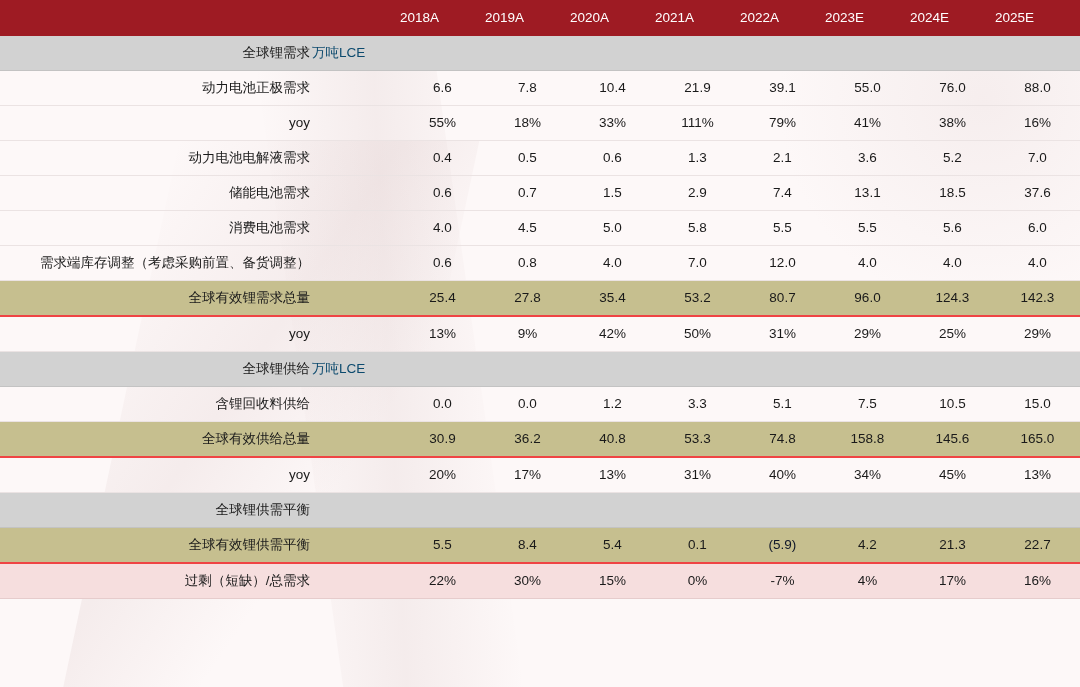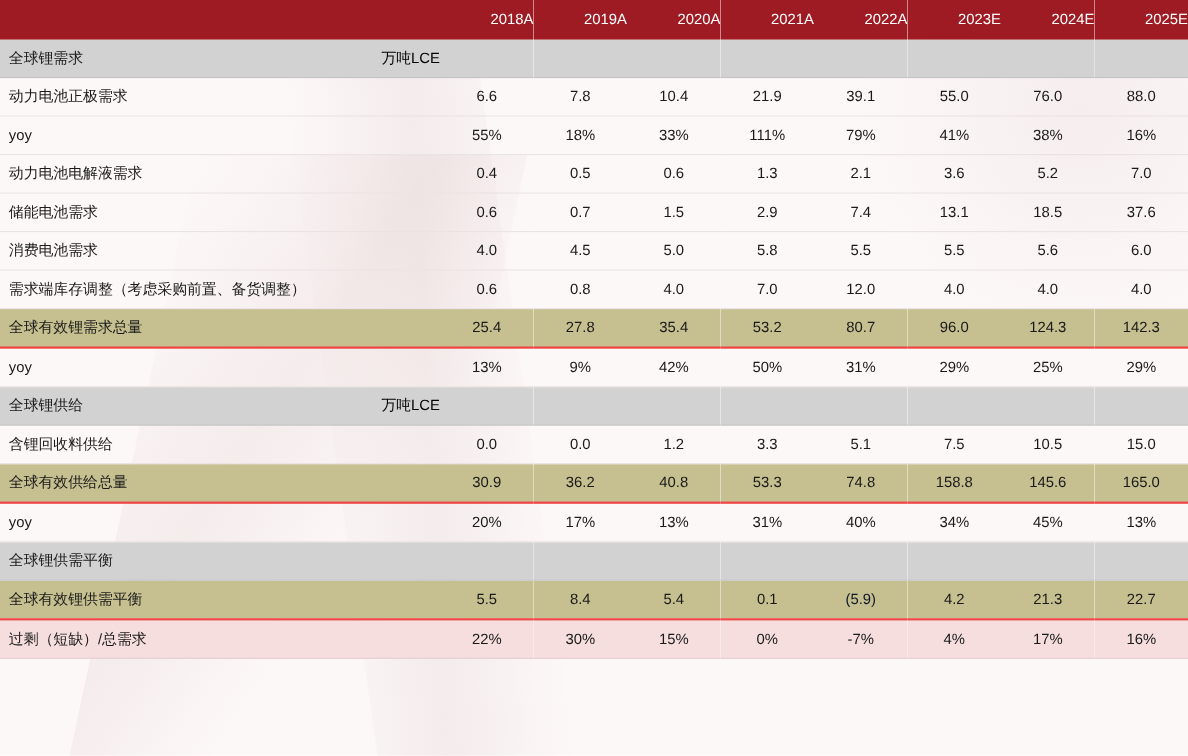--- a/index.html
+++ b/index.html
@@ -59,35 +59,35 @@
     height: 34px;
     line-height: 34px;
     vertical-align: middle;
     white-space: nowrap;
     overflow: hidden;
   }
   .hdr {
     background: #9e1b23;
     color: #ffffff;
     font-weight: normal;
-    text-align: right;
+    text-align: left;
     font-size: 13.5px;
     height: 20px;
     line-height: 36px;
   }
   .hdr.blank { background: #9e1b23; }
   .lbl {
-    text-align: left;
+    text-align: right;
     padding-left: 8px;
     color: #1a1a1a;
   }
   .unit {
-    text-align: right;
+    text-align: left;
     padding-left: 2px;
-    color: #000000;
+    color: #0c4a6e;
   }
   .num {
     text-align: center;
     color: #1a1a1a;
   }
   
   tr.plain td { background: transparent; }
   tr.section td { background: #d2d2d2; }
   tr.total td { background: #c6bf8f; }
   tr.pinkrow td { background: #f6dede; }

